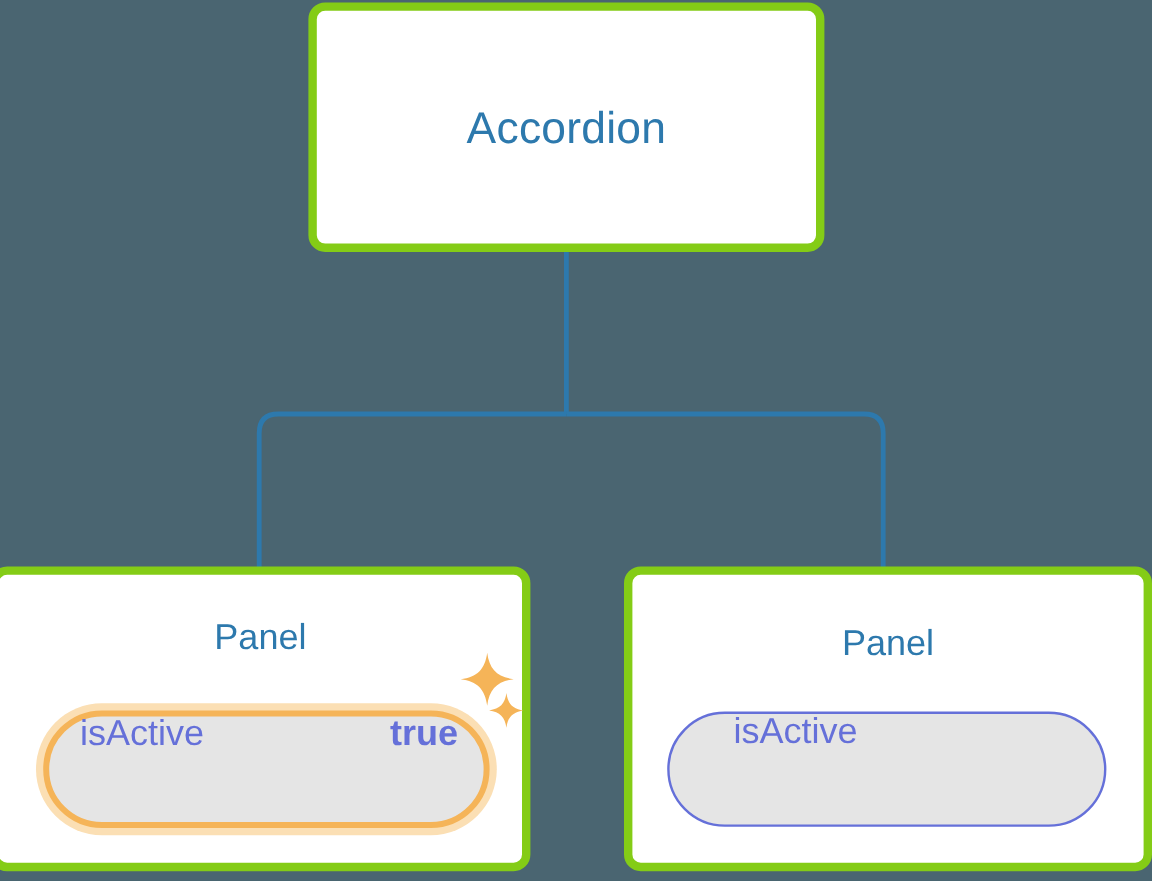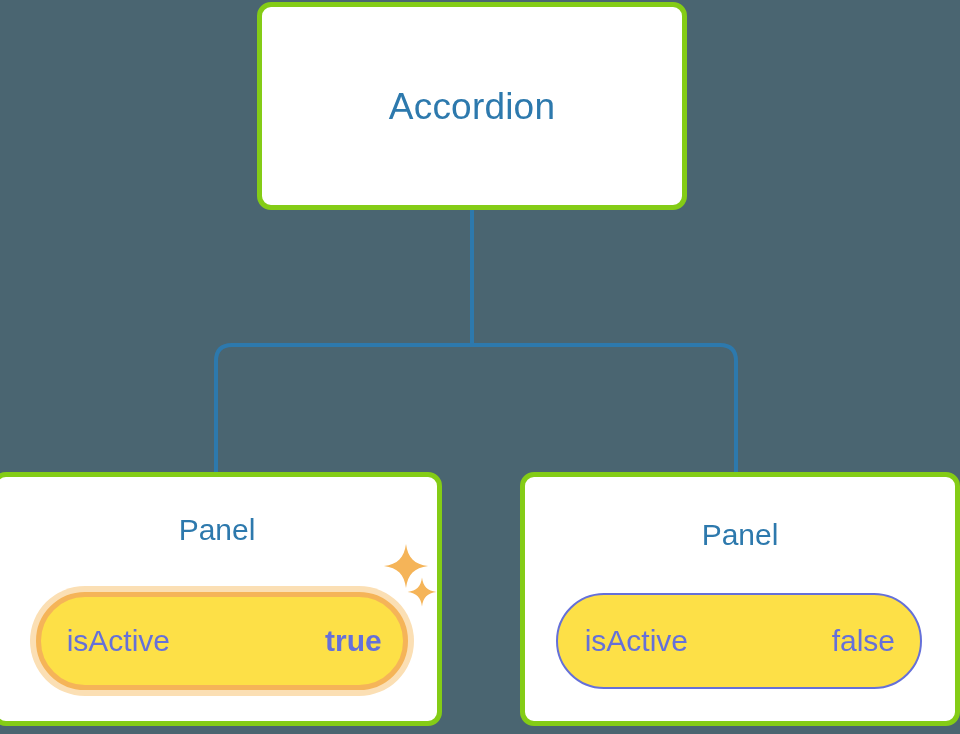--- a/index.html
+++ b/index.html
@@ -31,21 +31,21 @@
     top: 0;
     width: 960px;
     height: 734px;
     pointer-events: none;
   }
 
   
   .node-card {
     position: absolute;
     background: #ffffff;
-    border: 5px solid #84cc16;
+    border: 7px solid #84cc16;
     border-radius: 14px;
     box-sizing: border-box;
   }
 
   .root-card {
     left: 257px;
     top: 2px;
     width: 430px;
     height: 208px;
     display: flex;
@@ -96,23 +96,23 @@
 
   
   .pill-wrap {
     position: absolute;
     display: flex;
     align-items: stretch;
   }
 
   .pill {
     display: flex;
-    align-items: center;
-    box-sizing: border-box;
-    background: #fde047;
+    align-items: flex-start;
+    box-sizing: border-box;
+    background: #e5e5e5;
     gap: 45px;
   }
 
   .pill-plain {
     border: 2px solid #6570d9;
     border-radius: 999px;
   }
 
   
   .pill-highlight {
@@ -220,17 +220,16 @@
   </svg>
 
   <div class="node-card panel-card panel-card-right">
     <div class="panel-title">Panel</div>
   </div>
 
   <div class="pill-wrap" id="pill-right">
     <div class="pill pill-plain" style="width:100%;height:100%;">
       <div class="pill-cell pill-cell-key">isActive</div>
       <div class="pill-divider"></div>
-      <div class="pill-cell pill-cell-value">false</div>
     </div>
   </div>
 
 </div>
 
 </body></html>

